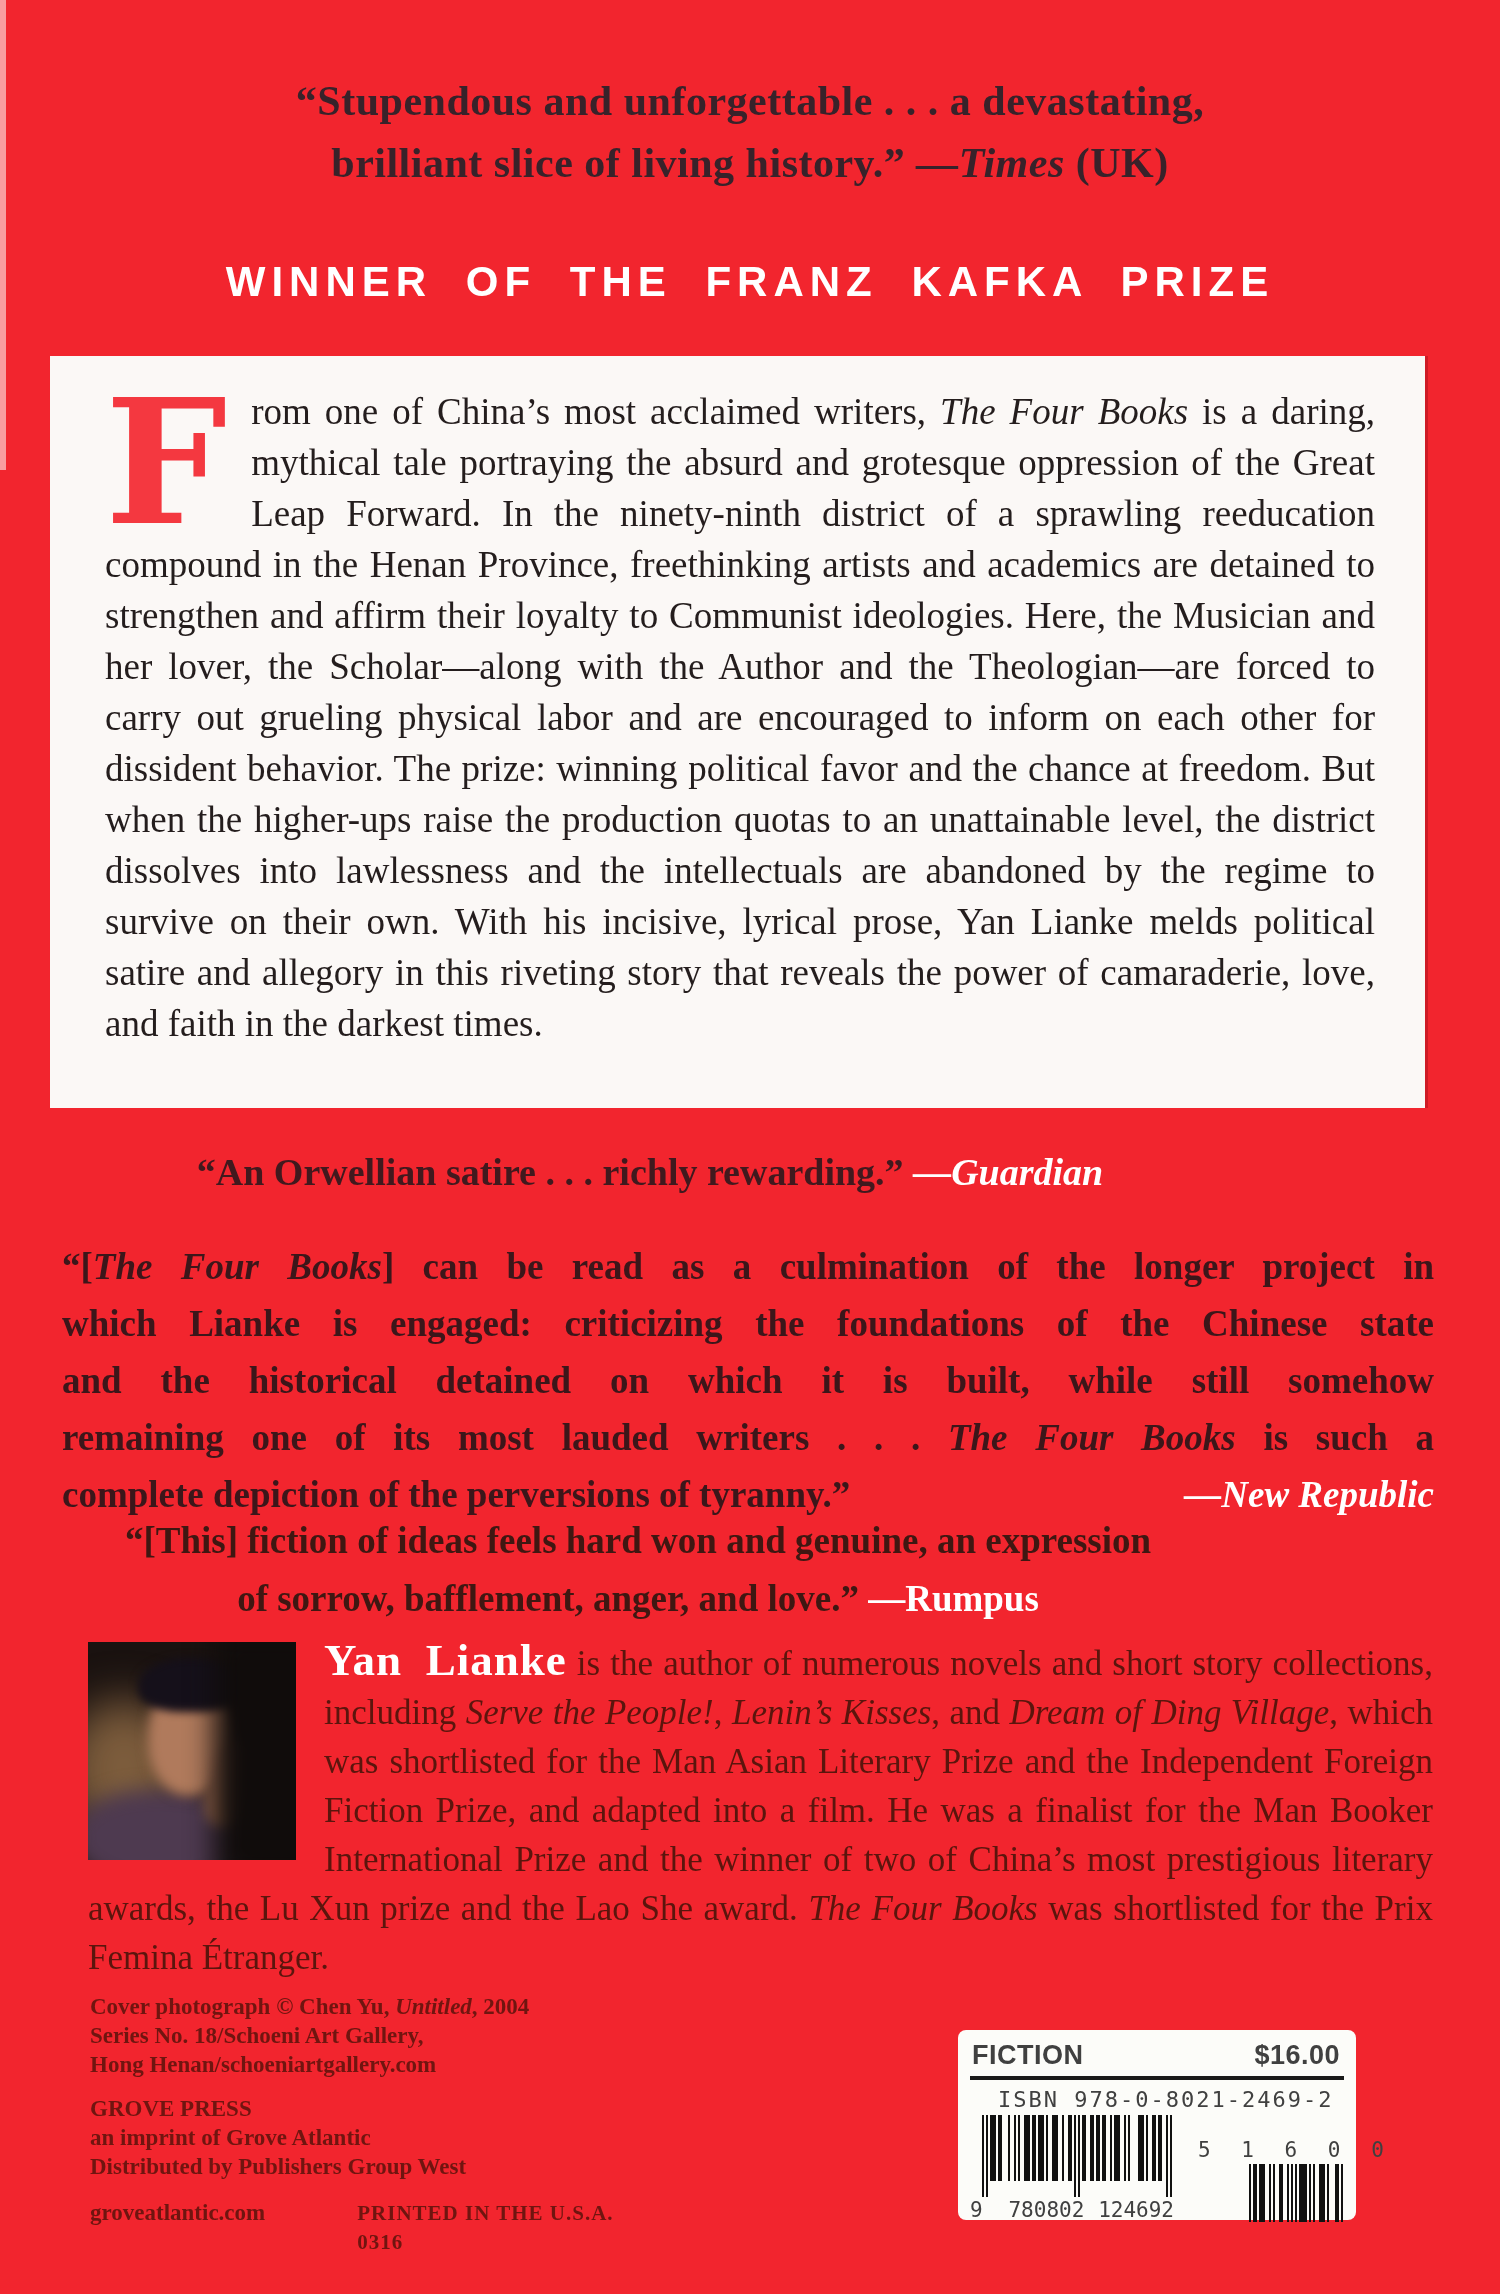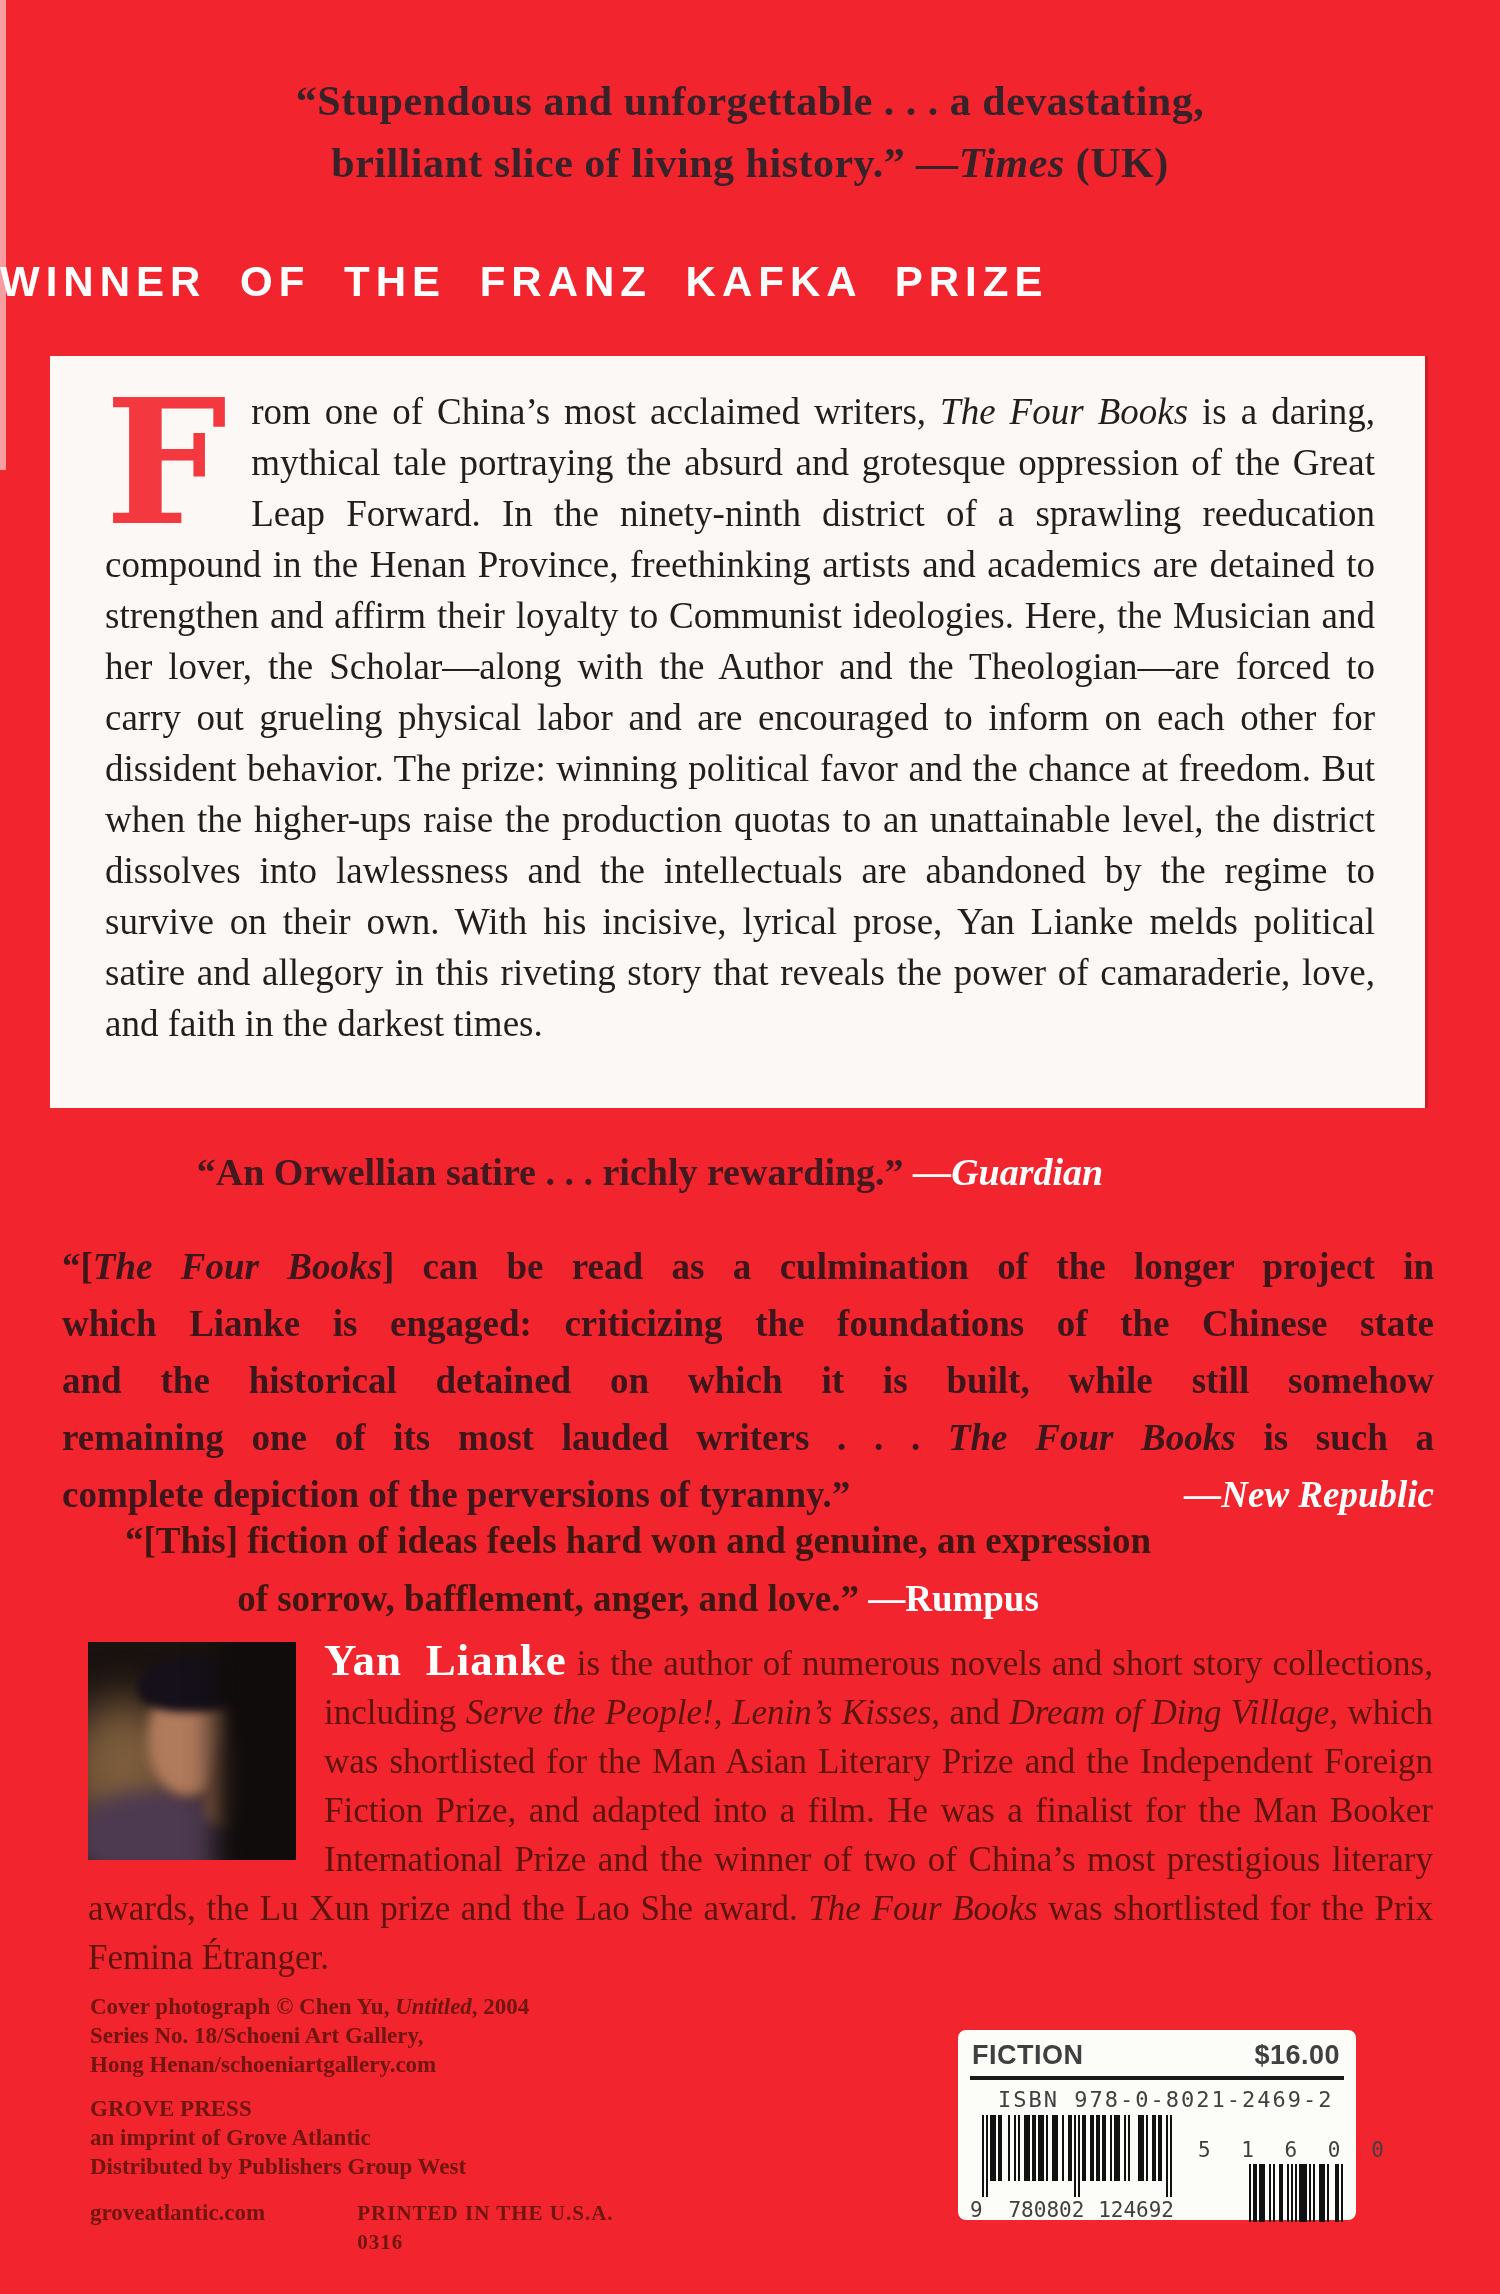--- a/index.html
+++ b/index.html
@@ -18,21 +18,21 @@
   
   .top-quote{
     position:absolute;top:70px;left:0;width:1500px;
     text-align:center;color:#38222a;font-weight:bold;
     font-size:42px;line-height:62px;letter-spacing:.5px;
   }
 
   
   .banner{
     position:absolute;top:258px;left:0;width:1500px;
-    color:#ffffff;
+    text-align:center;color:#ffffff;
     font-family:"Liberation Sans", sans-serif;font-weight:bold;
     font-size:42px;letter-spacing:6px;word-spacing:16px;
   }
 
   
   .synopsis-box{
     position:absolute;top:356px;left:50px;width:1375px;height:752px;
     background:#fbf8f6;box-sizing:border-box;
     padding:30px 50px 0 55px;
     box-shadow:3px 0 0 rgba(140,10,20,.35);

